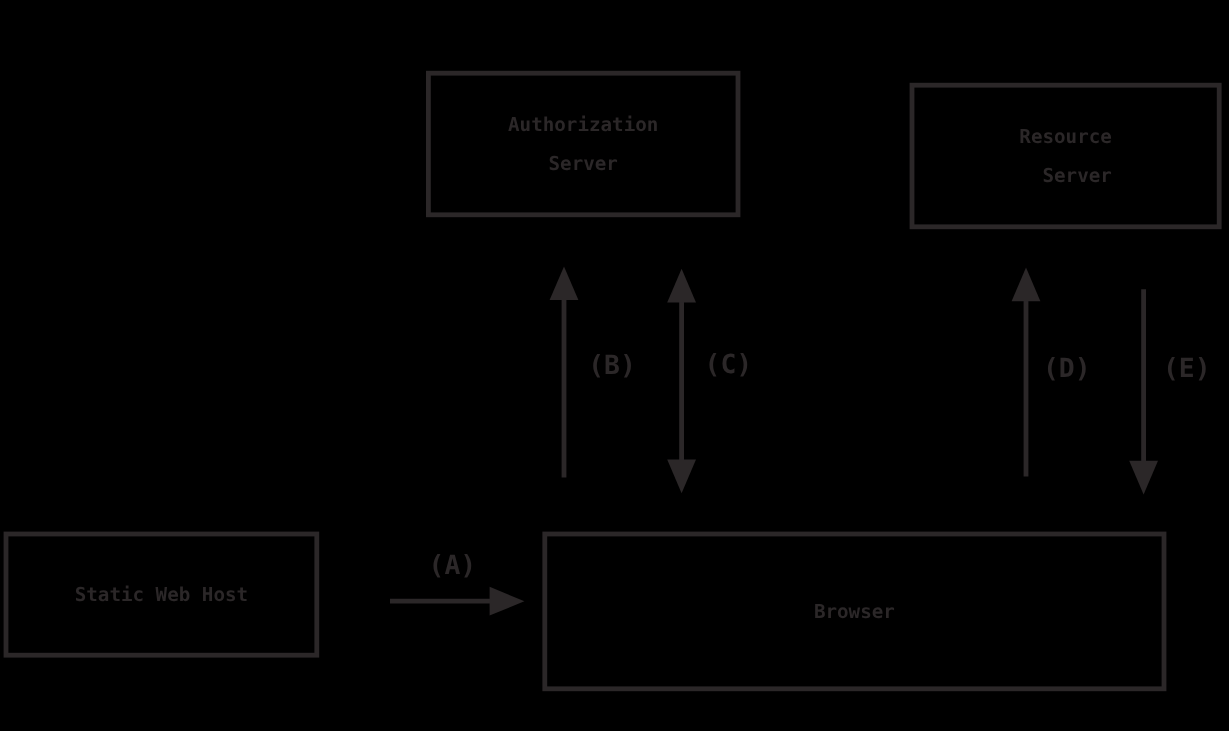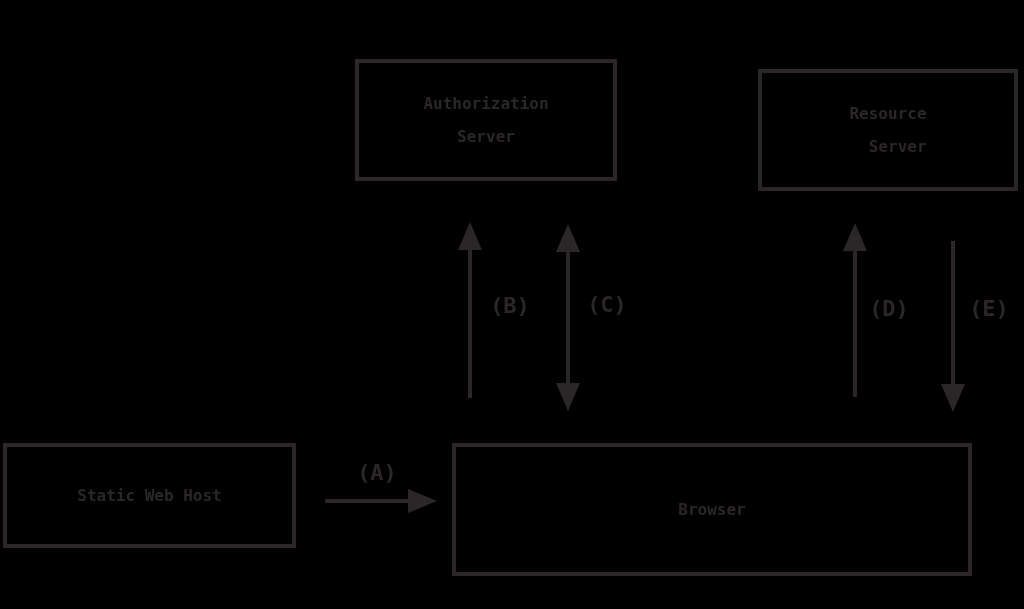--- a/index.html
+++ b/index.html
@@ -24,21 +24,21 @@
   .box .boxtext {
     color: var(--ink);
     font-size: 16px;
     font-weight: bold;
     line-height: 33px;
     letter-spacing: 0px;
     white-space: nowrap;
   }
   .node-auth     { left: 355px; top: 59px;  width: 262px; height: 122px; }
   .node-resource { left: 758px; top: 69px;  width: 260px; height: 122px; text-align: right; }
-  .node-host     { left: 3px;   top: 443px; width: 293px; height: 105px; }
+  .node-host     { left: 3px;   top: 443px; width: 263px; height: 105px; }
   .node-browser  { left: 452px; top: 443px; width: 520px; height: 133px; }
   .arrows-layer {
     position: absolute;
     left: 0; top: 0;
     width: 1024px;
     height: 609px;
     pointer-events: none;
   }
   .flow-label {
     position: absolute;

